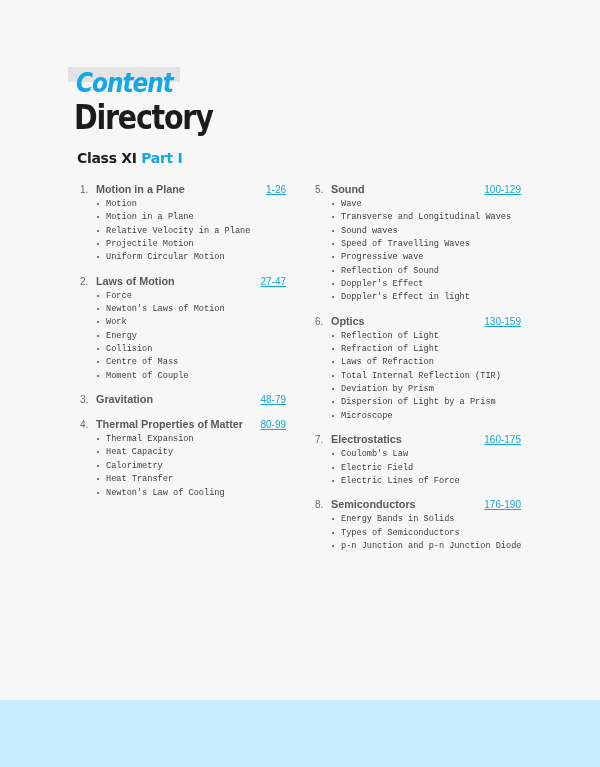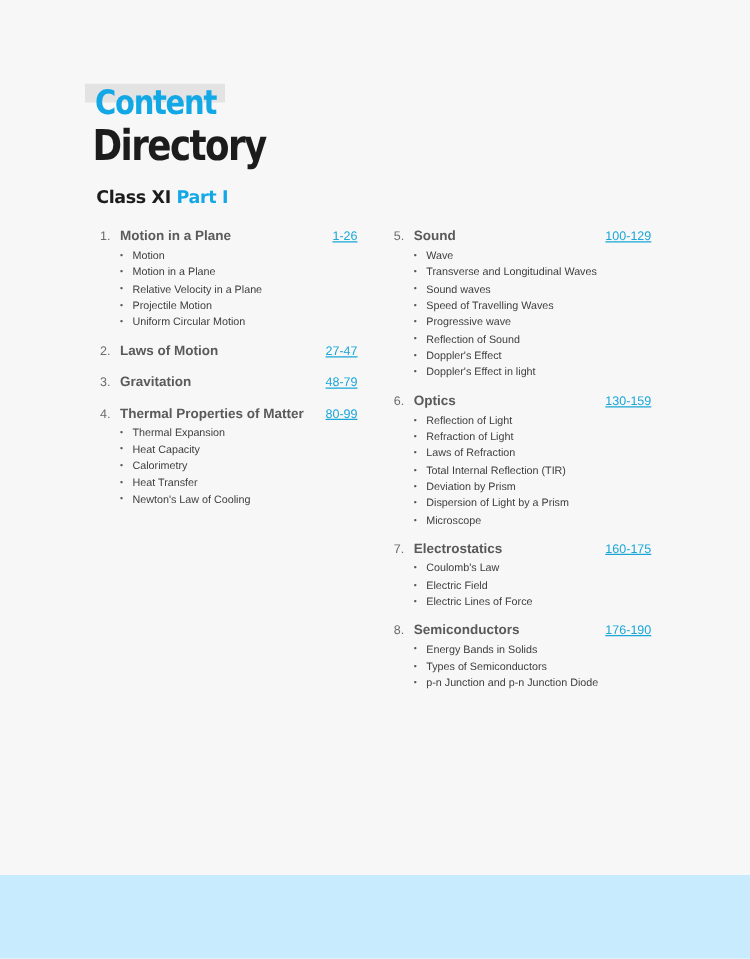--- a/index.html
+++ b/index.html
@@ -10,20 +10,21 @@
       color: #3a3a3a;
       position: relative;
     }
     .page-header { position: absolute; left: 68px; top: 67px; }
     .title-box {
       display: inline-block;
       background: #e3e3e3;
       padding: 0 10px 0 8px;
       height: 15px;
       width: 112px;
+      font-style: italic;
     }
     .title-content {
       font-family: "DejaVu Sans", sans-serif;
       font-weight: bold;
       font-size: 27px;
       letter-spacing: -1.2px;
       color: #12a8e6;
       line-height: 31px;
       transform: scaleX(0.86);
       transform-origin: left center;
@@ -71,21 +72,21 @@
       color: #5a5a5a;
       font-size: 10.8px;
     }
     .chapter-pages {
       font-weight: normal;
       color: #1aa6d8;
       text-decoration: underline;
       font-size: 10px;
       cursor: pointer;
     }
-    .topics { list-style: none; padding-left: 16px; margin-top: 0; }
+    .topics { list-style: none; padding-left: 16px; margin-top: 0; font-family: Liberation Mono, monospace; }
     .topics li {
       font-size: 8.6px;
       line-height: 13.35px;
       color: #3e3e3e;
       position: relative;
       padding-left: 10px;
       white-space: nowrap;
     }
     .topics li::before {
       content: "\2022";
@@ -130,20 +131,29 @@
       <li>Uniform Circular Motion</li>
     </ul>
   </div>
 
   <div class="chapter">
     <div class="chapter-head">
       <span class="chapter-num">2.</span>
       <span class="chapter-title">Laws of Motion</span>
       <a class="chapter-pages">27-47</a>
     </div>
+    <ul class="topics">
+      <li>Force</li>
+      <li>Newton's Laws of Motion</li>
+      <li>Work</li>
+      <li>Energy</li>
+      <li>Collision</li>
+      <li>Centre of Mass</li>
+      <li>Moment of Couple</li>
+    </ul>
   </div>
 
   <div class="chapter">
     <div class="chapter-head">
       <span class="chapter-num">3.</span>
       <span class="chapter-title">Gravitation</span>
       <a class="chapter-pages">48-79</a>
     </div>
   </div>
 

